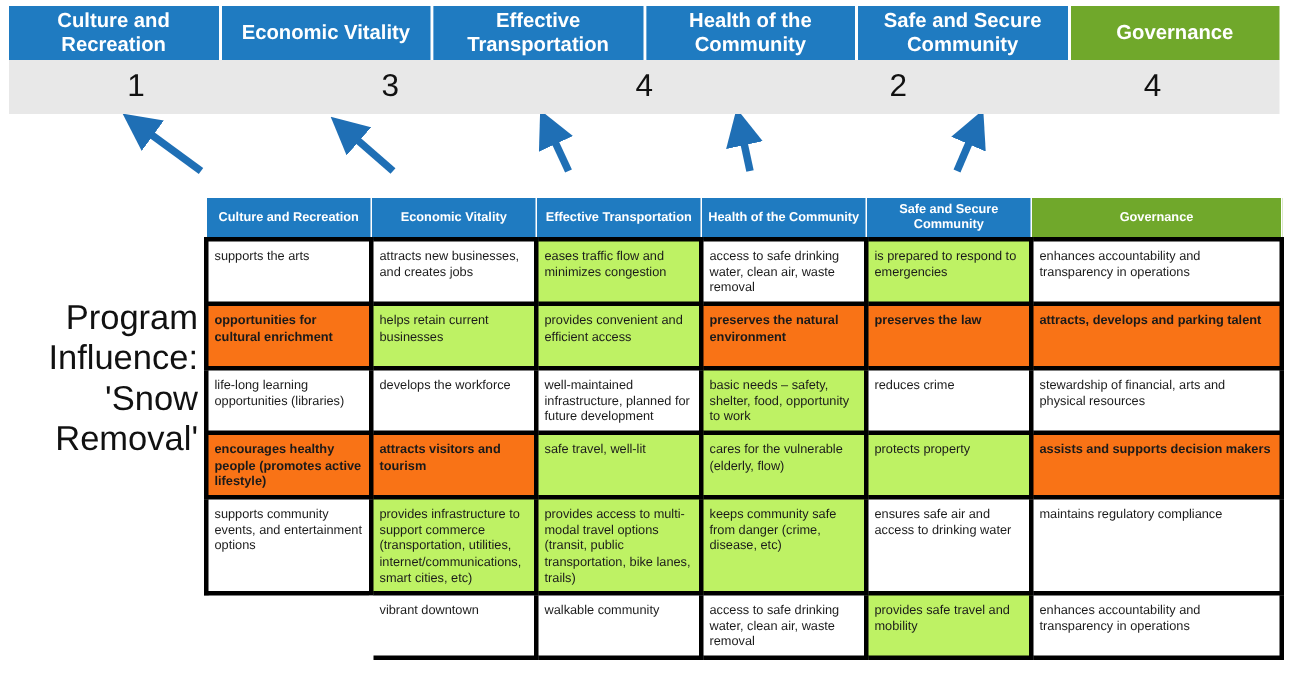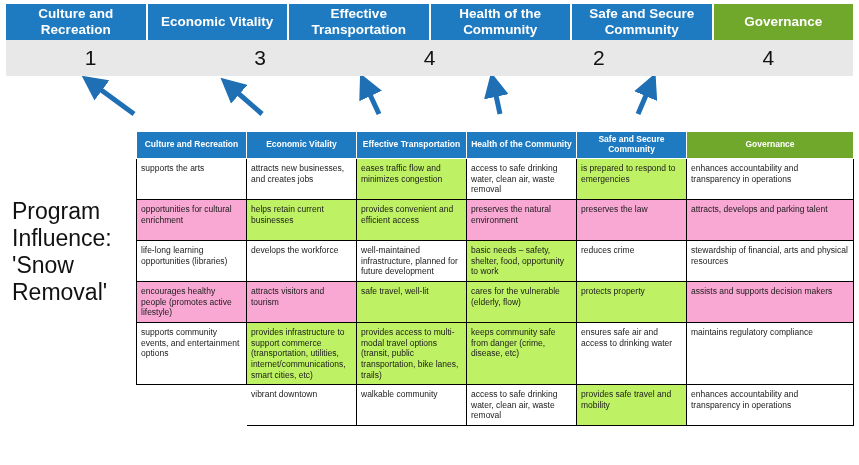--- a/index.html
+++ b/index.html
@@ -77,21 +77,21 @@
 
   
   #program-influence {
     position: absolute;
     left: 12px;
     top: 198px;
     width: 120px;
     font-size: 23px;
     color: #111111;
     line-height: 1.18;
-    text-align: left;
+    text-align: right;
   }
 
   
   #matrix-wrap {
     position: absolute;
     left: 136px;
     top: 131px;
     width: 717px;
   }
   table.matrix {
@@ -119,27 +119,28 @@
     line-height: 1.15;
   }
   table.matrix thead th.governance {
     background: #70A82B;
   }
   table.matrix td {
     font-size: 8.5px;
     color: #1a1a1a;
     vertical-align: top;
     padding: 4px 4px;
-    border: 1px solid #000000;
+    border: 3px solid #000000;
     line-height: 1.25;
     height: 32px;
     background: #ffffff;
   }
   table.matrix td.shade {
-    background: #f9a8d4;
+    background: #f97316;
+    font-weight: bold;
   }
   table.matrix td.hl {
     background: #bef264;
   }
   table.matrix td.empty {
     background: #ffffff;
     border-color: #ffffff;
   }
 </style>
 </head>

